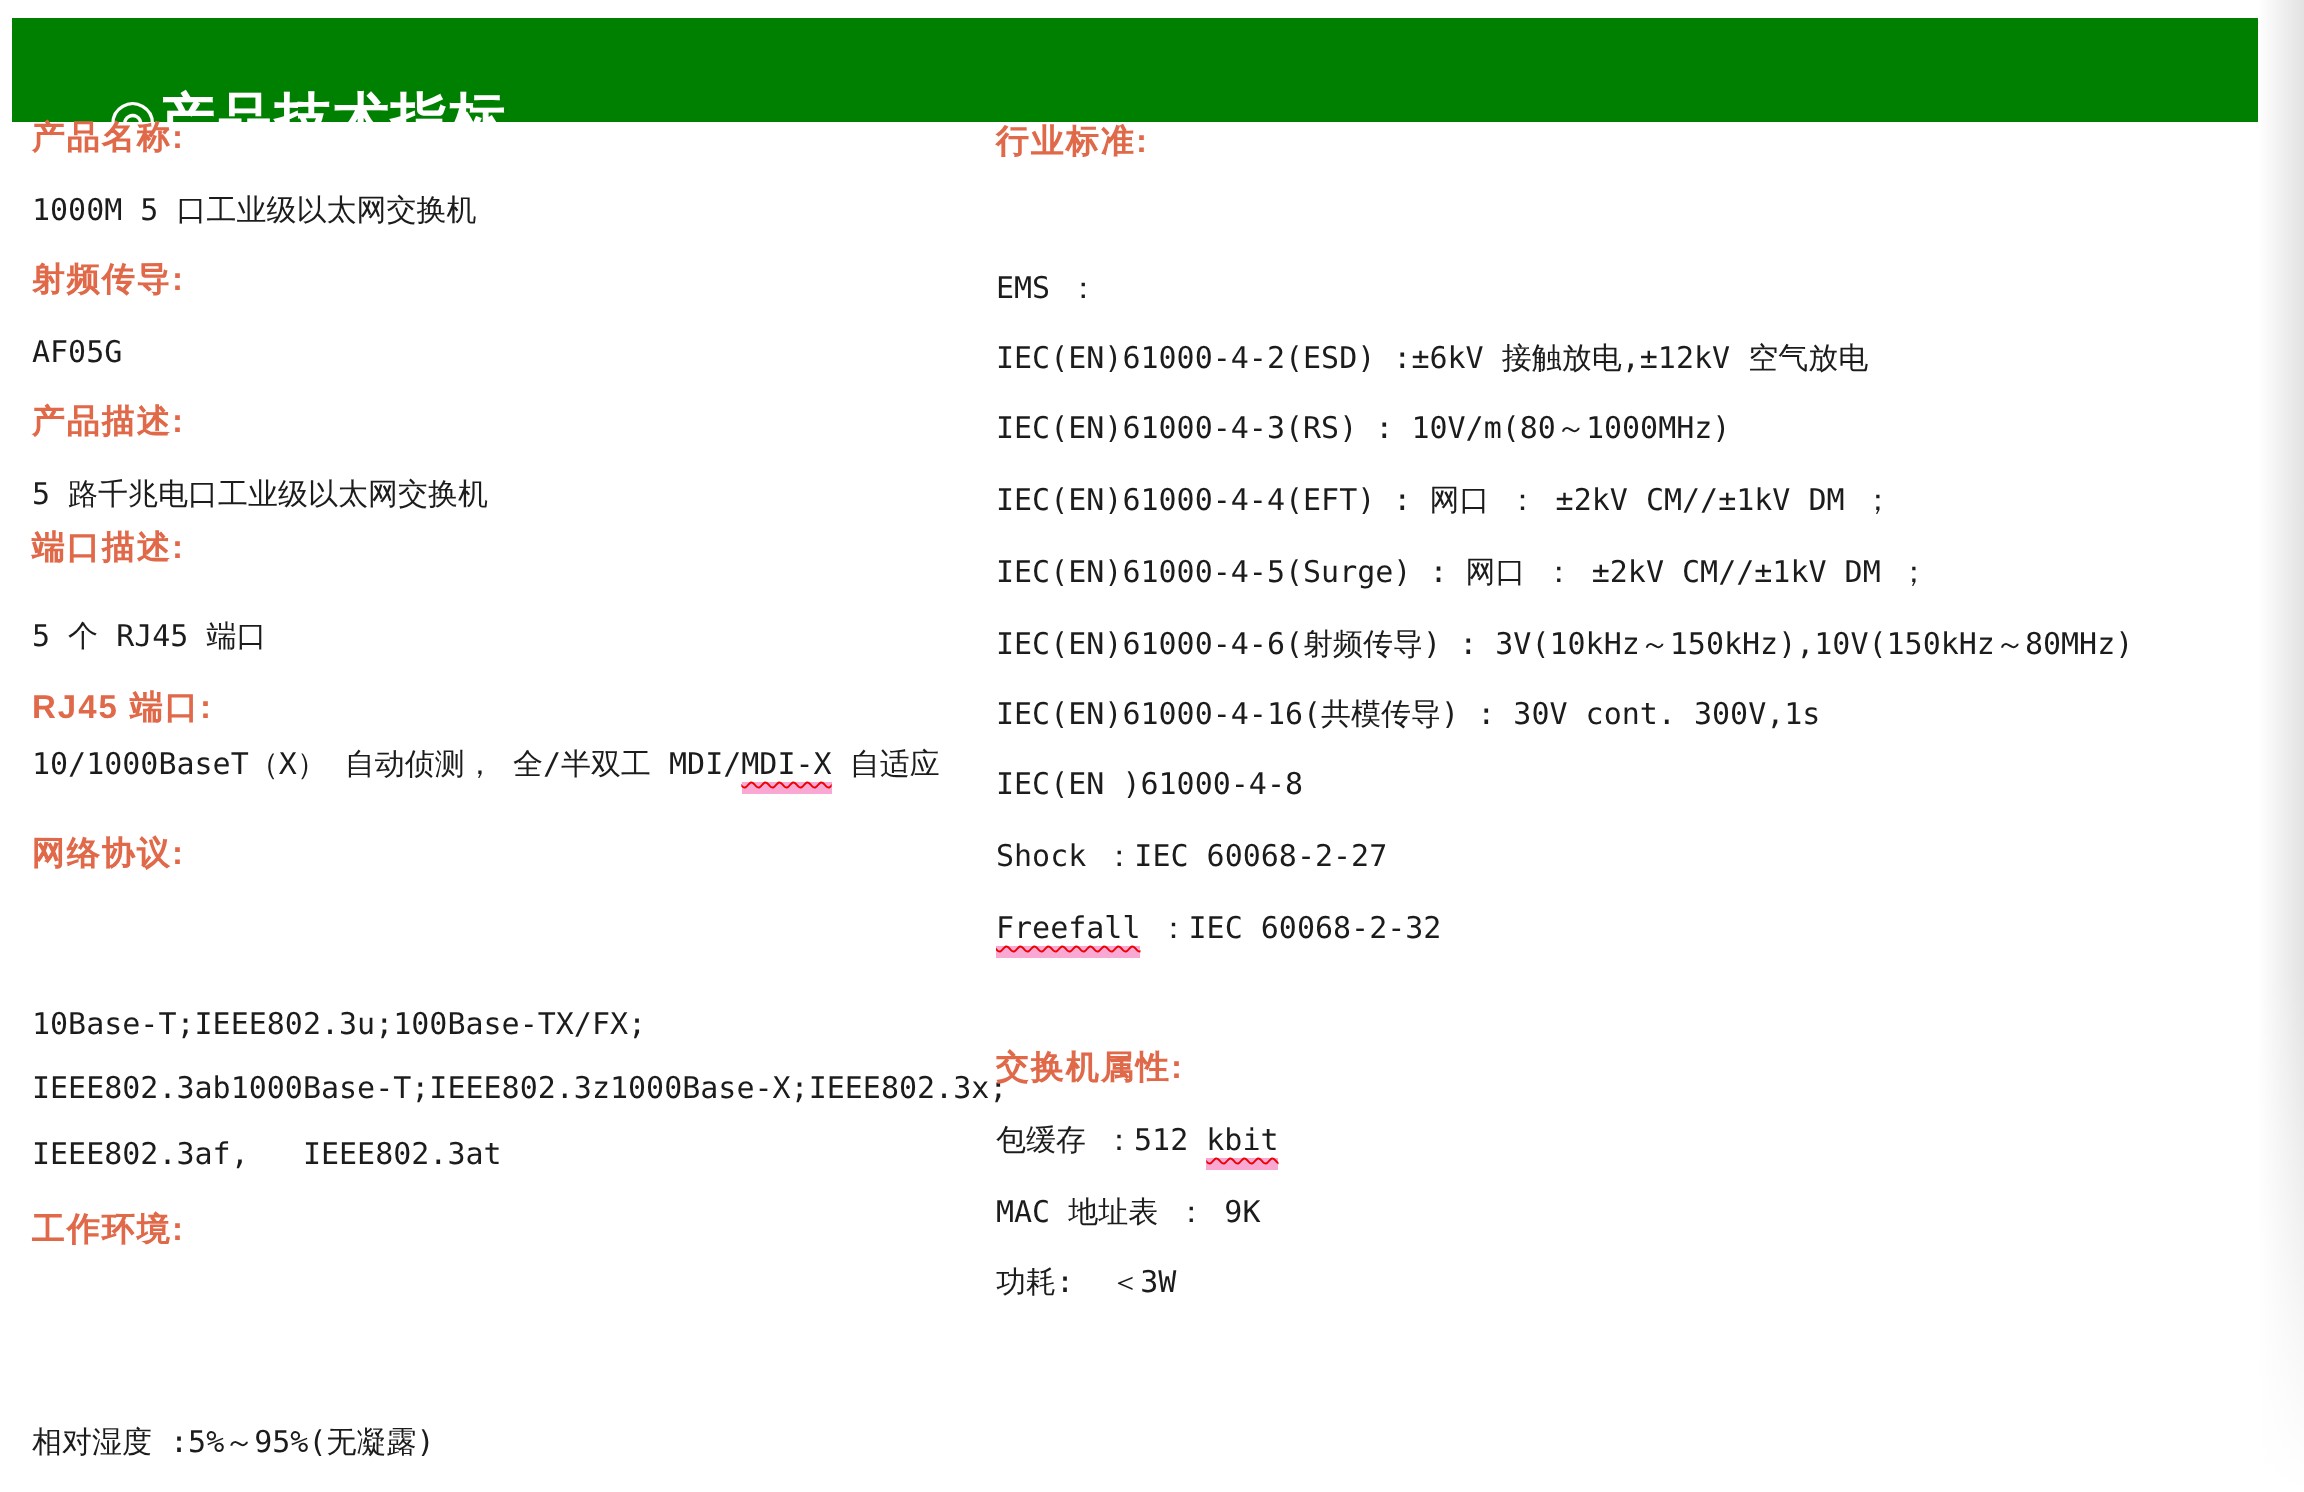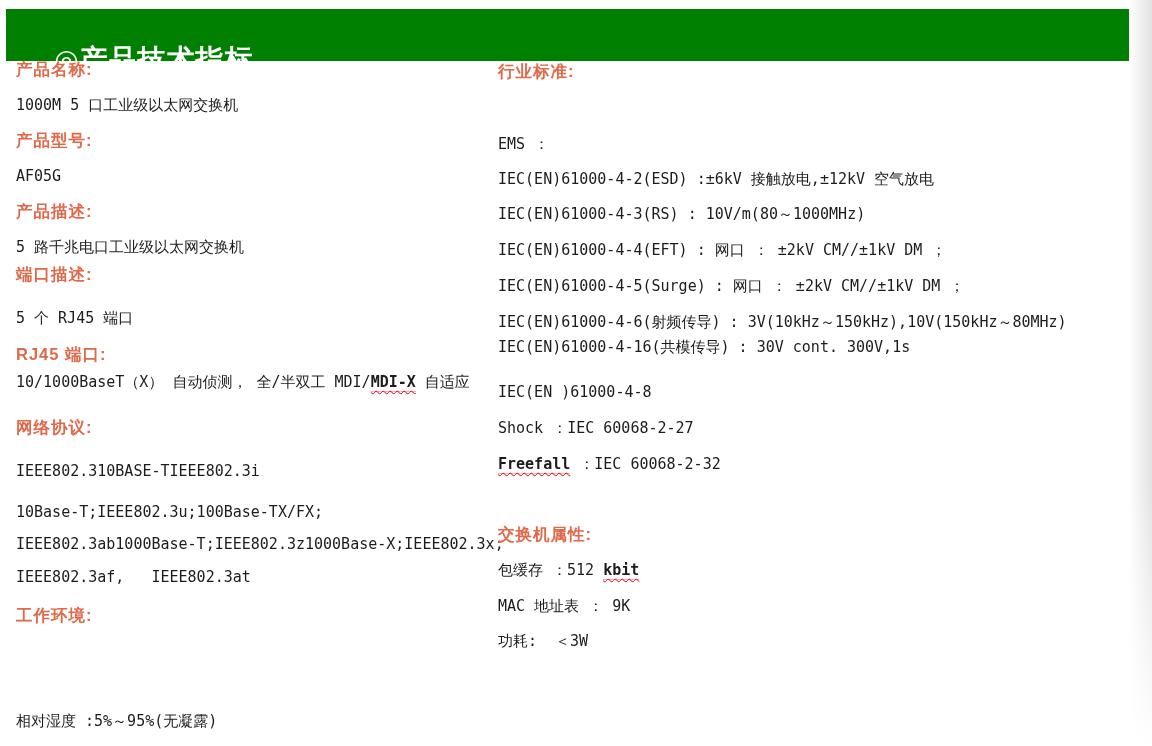--- a/index.html
+++ b/index.html
@@ -23,69 +23,67 @@
   .ln{
     position:absolute;white-space:pre;color:#1c1c1c;
     font-size:15px;line-height:1.15;text-align:right;
   }
   .hd{
     position:absolute;white-space:pre;color:#e0694a;font-weight:bold;
     font-size:16.5px;letter-spacing:1px;line-height:1.1;
     font-family:"Liberation Sans","DejaVu Sans",sans-serif;
   }
   .flag{
-    border-bottom:1px solid #f9a8d4;
+    border-bottom:6px solid #f9a8d4;
     text-decoration:underline wavy #ee0000 1px;
     text-underline-offset:3px;
-    font-weight:bold;
   }
 </style>
 </head>
 <body>
 
 <div class="page">
 
   <div class="titlebar">
     <span>◎产品技术指标</span>
   </div>
 
   <div class="edge-shadow"></div>
 
   <div class="hd" style="left:16px;top:60px">产品名称:</div>
   <div class="ln" style="left:16px;top:97px">1000M 5 口工业级以太网交换机</div>
 
-  <div class="hd" style="left:16px;top:131px">产品型号:</div>
+  <div class="hd" style="left:16px;top:131px">射频传导:</div>
   <div class="ln" style="left:16px;top:168px">AF05G</div>
 
   <div class="hd" style="left:16px;top:202px">产品描述:</div>
   <div class="ln" style="left:16px;top:239px">5 路千兆电口工业级以太网交换机</div>
 
   <div class="hd" style="left:16px;top:265px">端口描述:</div>
   <div class="ln" style="left:16px;top:310px">5 个 RJ45 端口</div>
 
   <div class="hd" style="left:16px;top:345px">RJ45 端口:</div>
   <div class="ln" style="left:16px;top:374px"><span>10/1000BaseT（X） 自动侦测， 全/半双工 MDI/</span><span class="flag">MDI-X</span><span> 自适应</span></div>
 
   <div class="hd" style="left:16px;top:418px">网络协议:</div>
-  <div class="ln" style="left:16px;top:463px">IEEE802.310BASE-TIEEE802.3i</div>
   <div class="ln" style="left:16px;top:504px">10Base-T;IEEE802.3u;100Base-TX/FX;</div>
   <div class="ln" style="left:16px;top:536px">IEEE802.3ab1000Base-T;IEEE802.3z1000Base-X;IEEE802.3x;</div>
   <div class="ln" style="left:16px;top:569px">IEEE802.3af,   IEEE802.3at</div>
 
   <div class="hd" style="left:16px;top:606px">工作环境:</div>
   <div class="ln" style="left:16px;top:713px">相对湿度 :5%～95%(无凝露)</div>
 
   <div class="hd" style="left:498px;top:62px">行业标准:</div>
   <div class="ln" style="left:498px;top:136px">EMS ：</div>
   <div class="ln" style="left:498px;top:171px">IEC(EN)61000-4-2(ESD) :±6kV 接触放电,±12kV 空气放电</div>
   <div class="ln" style="left:498px;top:206px">IEC(EN)61000-4-3(RS) : 10V/m(80～1000MHz)</div>
   <div class="ln" style="left:498px;top:242px">IEC(EN)61000-4-4(EFT) : 网口 ： ±2kV CM//±1kV DM ；</div>
   <div class="ln" style="left:498px;top:278px">IEC(EN)61000-4-5(Surge) : 网口 ： ±2kV CM//±1kV DM ；</div>
   <div class="ln" style="left:498px;top:314px">IEC(EN)61000-4-6(射频传导) : 3V(10kHz～150kHz),10V(150kHz～80MHz)</div>
-  <div class="ln" style="left:498px;top:339px">IEC(EN)61000-4-16(共模传导) : 30V cont. 300V,1s</div>
+  <div class="ln" style="left:498px;top:349px">IEC(EN)61000-4-16(共模传导) : 30V cont. 300V,1s</div>
   <div class="ln" style="left:498px;top:384px">IEC(EN )61000-4-8</div>
   <div class="ln" style="left:498px;top:420px">Shock ：IEC 60068-2-27</div>
   <div class="ln" style="left:498px;top:456px"><span class="flag">Freefall</span><span> ：IEC 60068-2-32</span></div>
 
   <div class="hd" style="left:498px;top:525px">交换机属性:</div>
   <div class="ln" style="left:498px;top:562px"><span>包缓存 ：512 </span><span class="flag">kbit</span></div>
   <div class="ln" style="left:498px;top:598px">MAC 地址表 ： 9K</div>
   <div class="ln" style="left:498px;top:633px">功耗:  ＜3W</div>
 
 </div>

